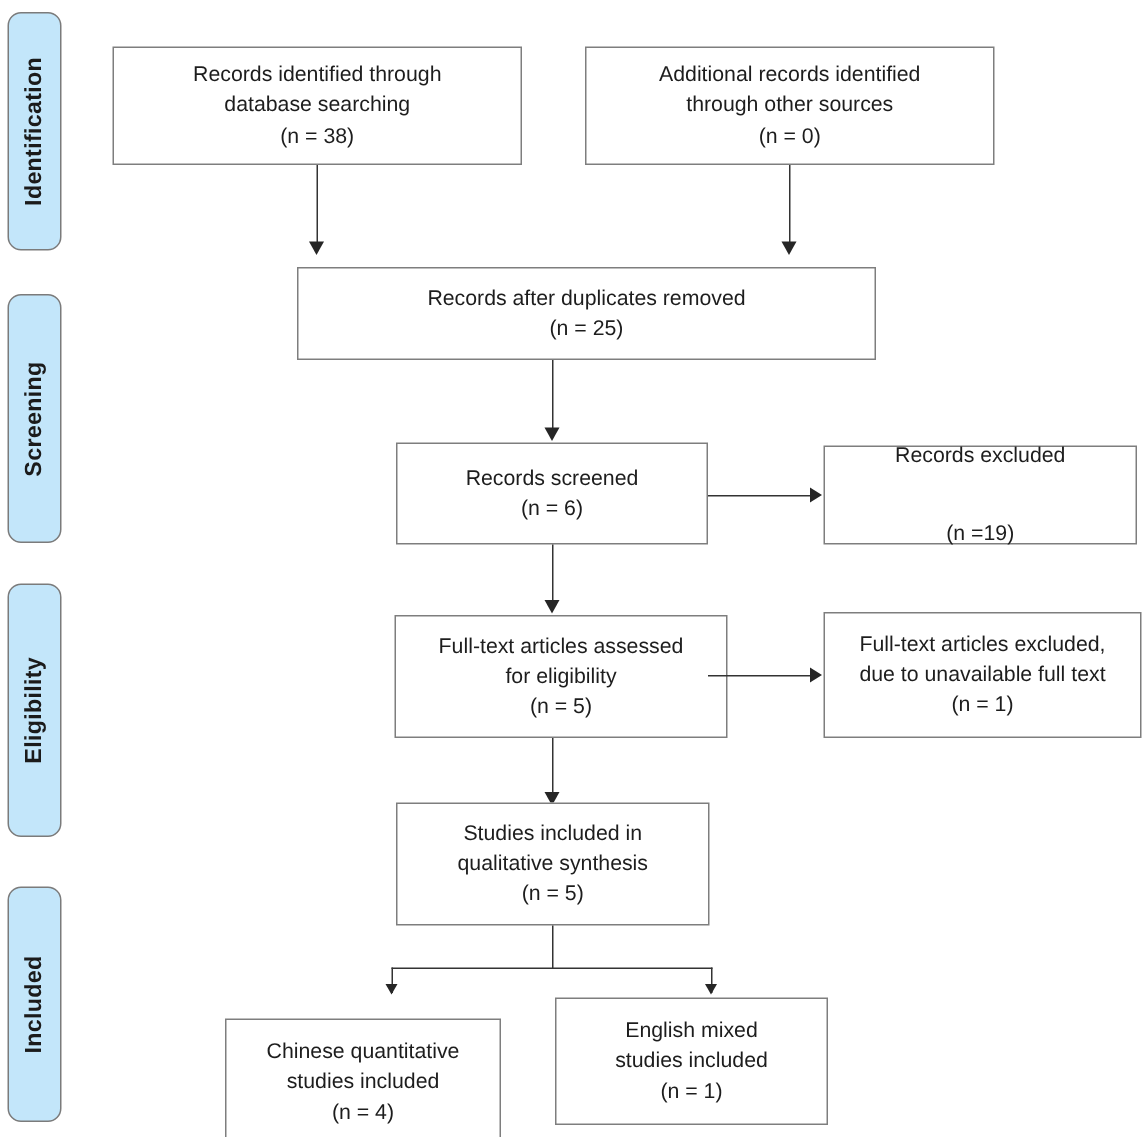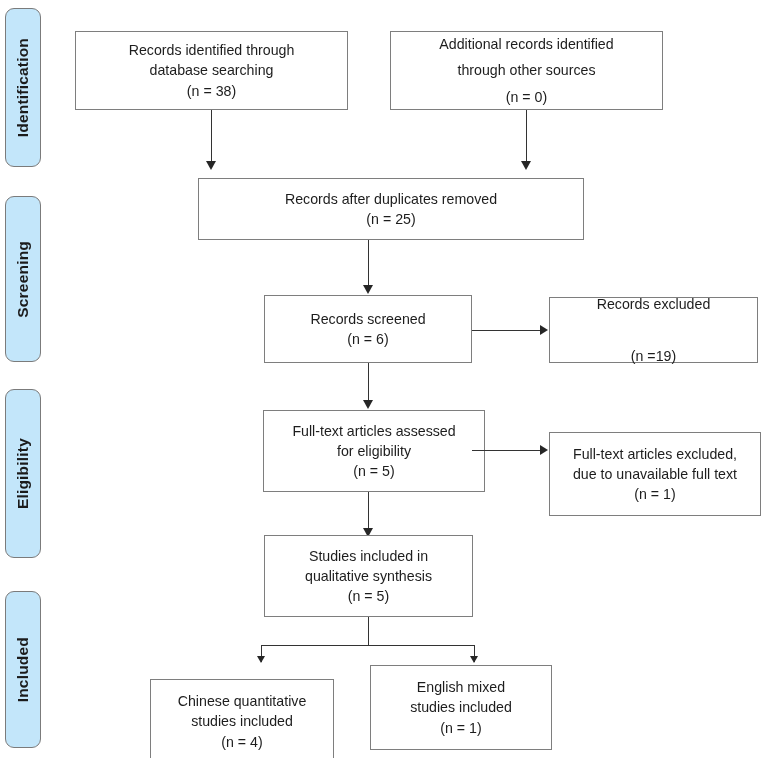--- a/index.html
+++ b/index.html
@@ -114,21 +114,21 @@
   <div class="stage-bar" style="top:591px; height:157px;">
     <span class="stage-label">Included</span>
   </div>
 
   <div class="flow-box" style="left:75px; top:31px; width:273px; height:79px;">
     <span class="line">Records identified through</span>
     <span class="line">database searching</span>
     <span class="line">(n = 38)</span>
   </div>
 
-  <div class="flow-box" style="left:390px; top:31px; width:273px; height:79px;justify-content:space-between;">
+  <div class="flow-box" style="left:390px; top:31px; width:273px; height:79px;">
     <span class="line">Additional records identified</span>
     <span class="line">through other sources</span>
     <span class="line">(n = 0)</span>
   </div>
 
   <div class="vline" style="left:211px; top:110px; height:53px;"></div>
   <div class="arrow-down" style="left:206px; top:161px;"></div>
 
   <div class="vline" style="left:526px; top:110px; height:53px;"></div>
   <div class="arrow-down" style="left:521px; top:161px;"></div>
@@ -156,21 +156,21 @@
 
   <div class="vline" style="left:368px; top:363px; height:39px;"></div>
   <div class="arrow-down" style="left:363px; top:400px;"></div>
 
   <div class="flow-box" style="left:263px; top:410px; width:222px; height:82px;">
     <span class="line">Full-text articles assessed</span>
     <span class="line">for eligibility</span>
     <span class="line">(n = 5)</span>
   </div>
 
-  <div class="flow-box" style="left:549px; top:408px; width:212px; height:84px;margin-top:24px;">
+  <div class="flow-box" style="left:549px; top:408px; width:212px; height:84px;">
     <span class="line">Full-text articles excluded,</span>
     <span class="line">due to unavailable full text</span>
     <span class="line">(n = 1)</span>
   </div>
 
   <div class="hline thin" style="left:472px; top:450px; width:69px;"></div>
   <div class="arrow-right" style="left:540px; top:445px;"></div>
 
   <div class="vline" style="left:368px; top:492px; height:38px;"></div>
   <div class="arrow-down" style="left:363px; top:528px;"></div>

